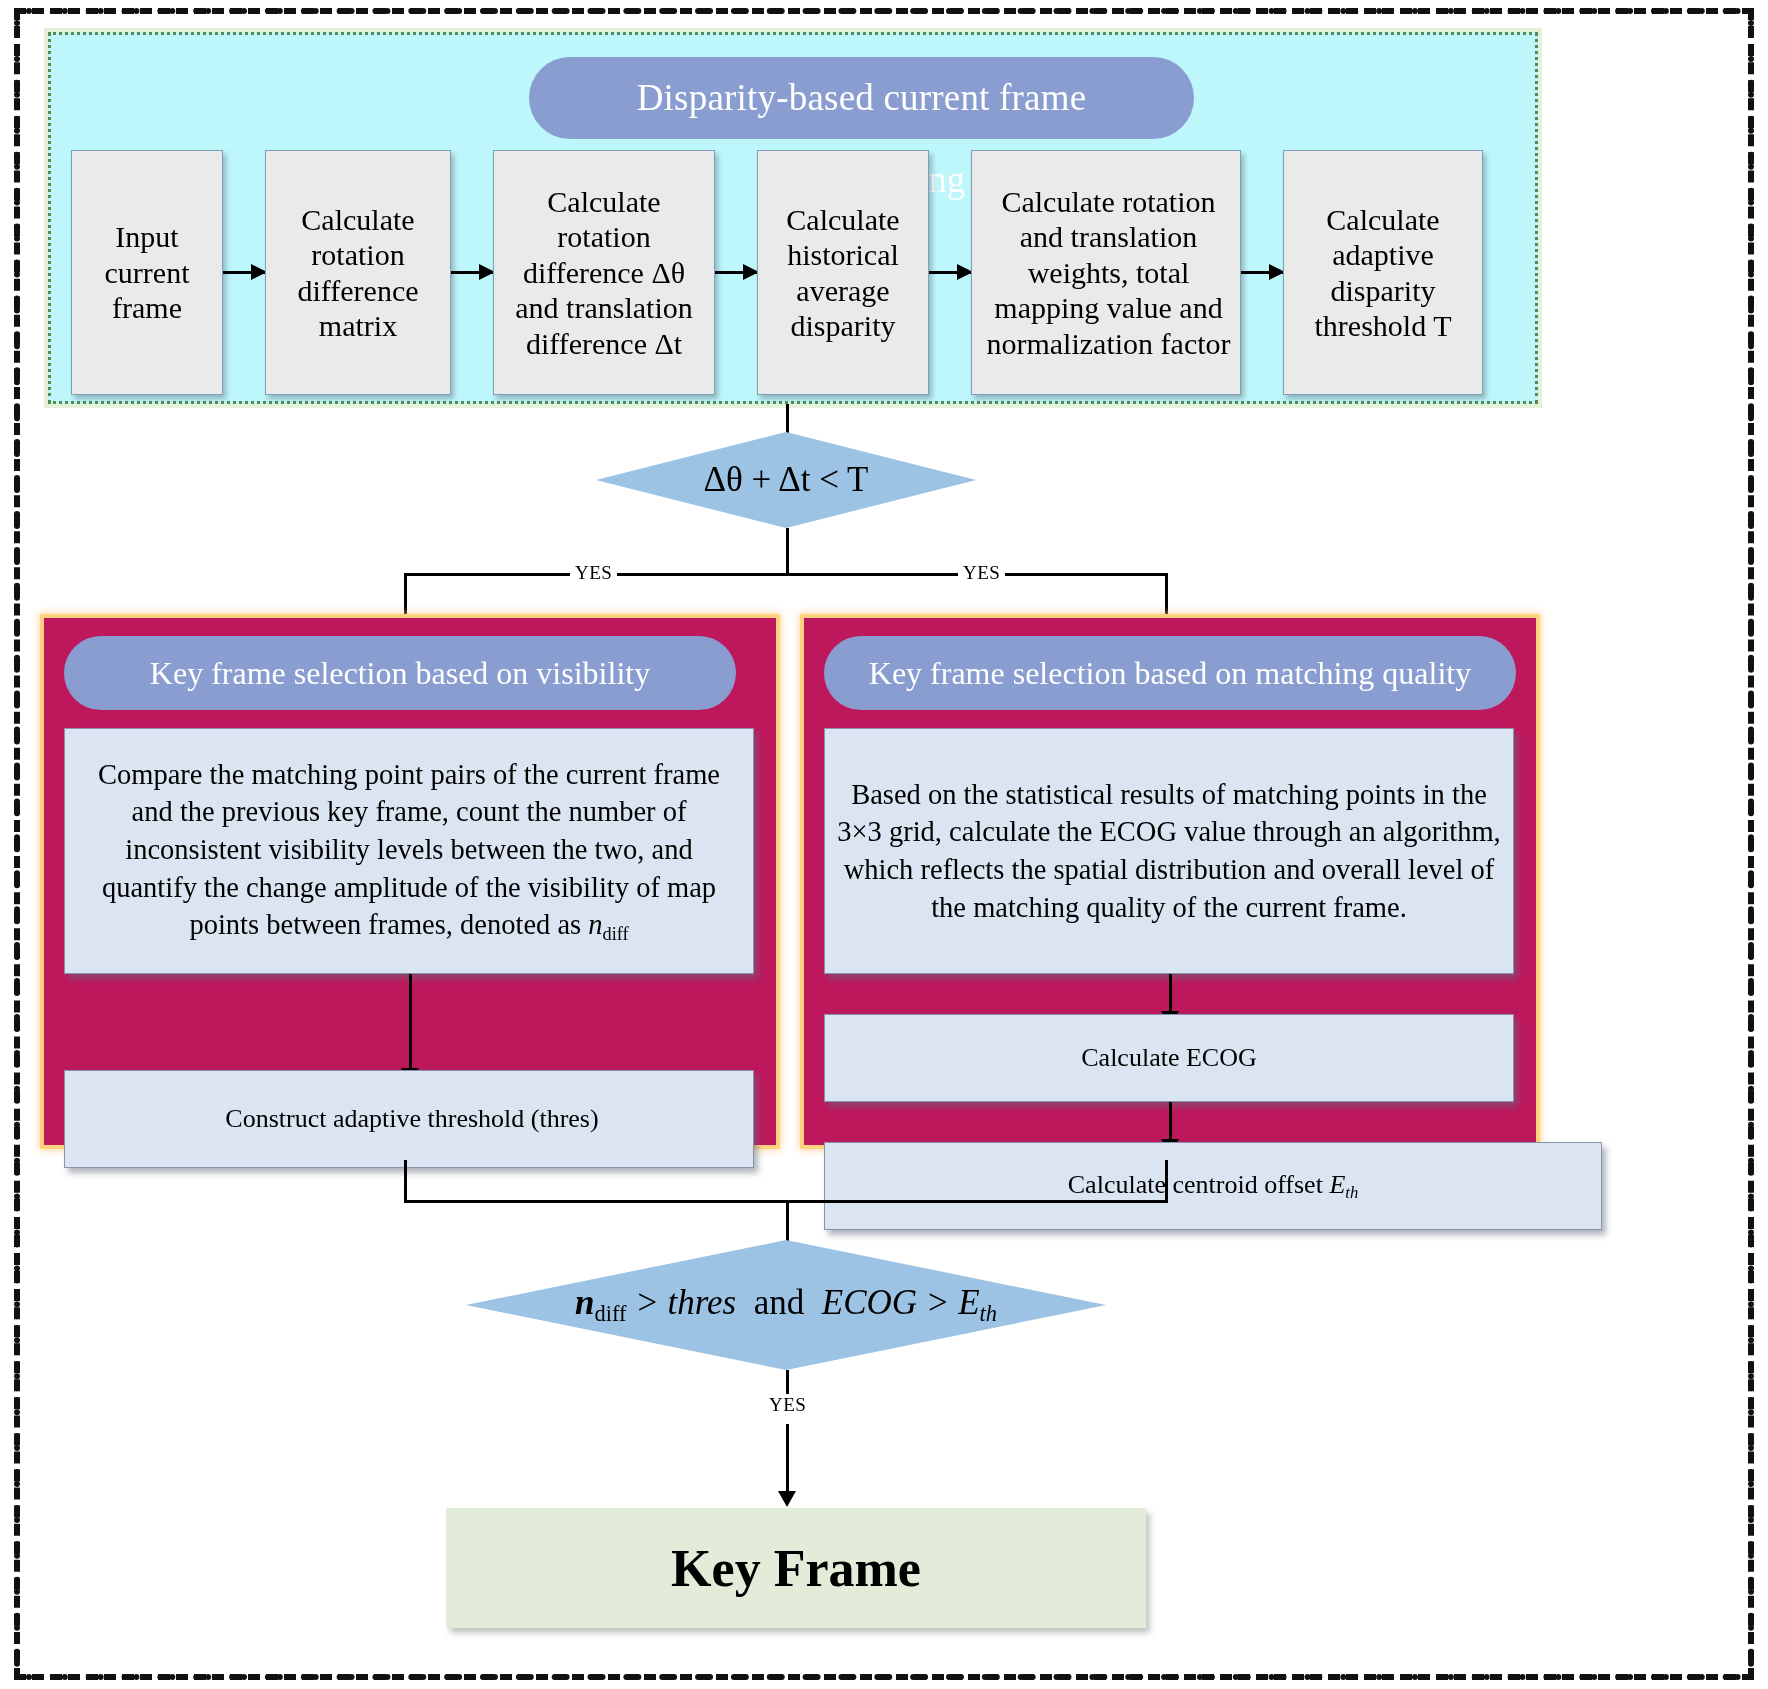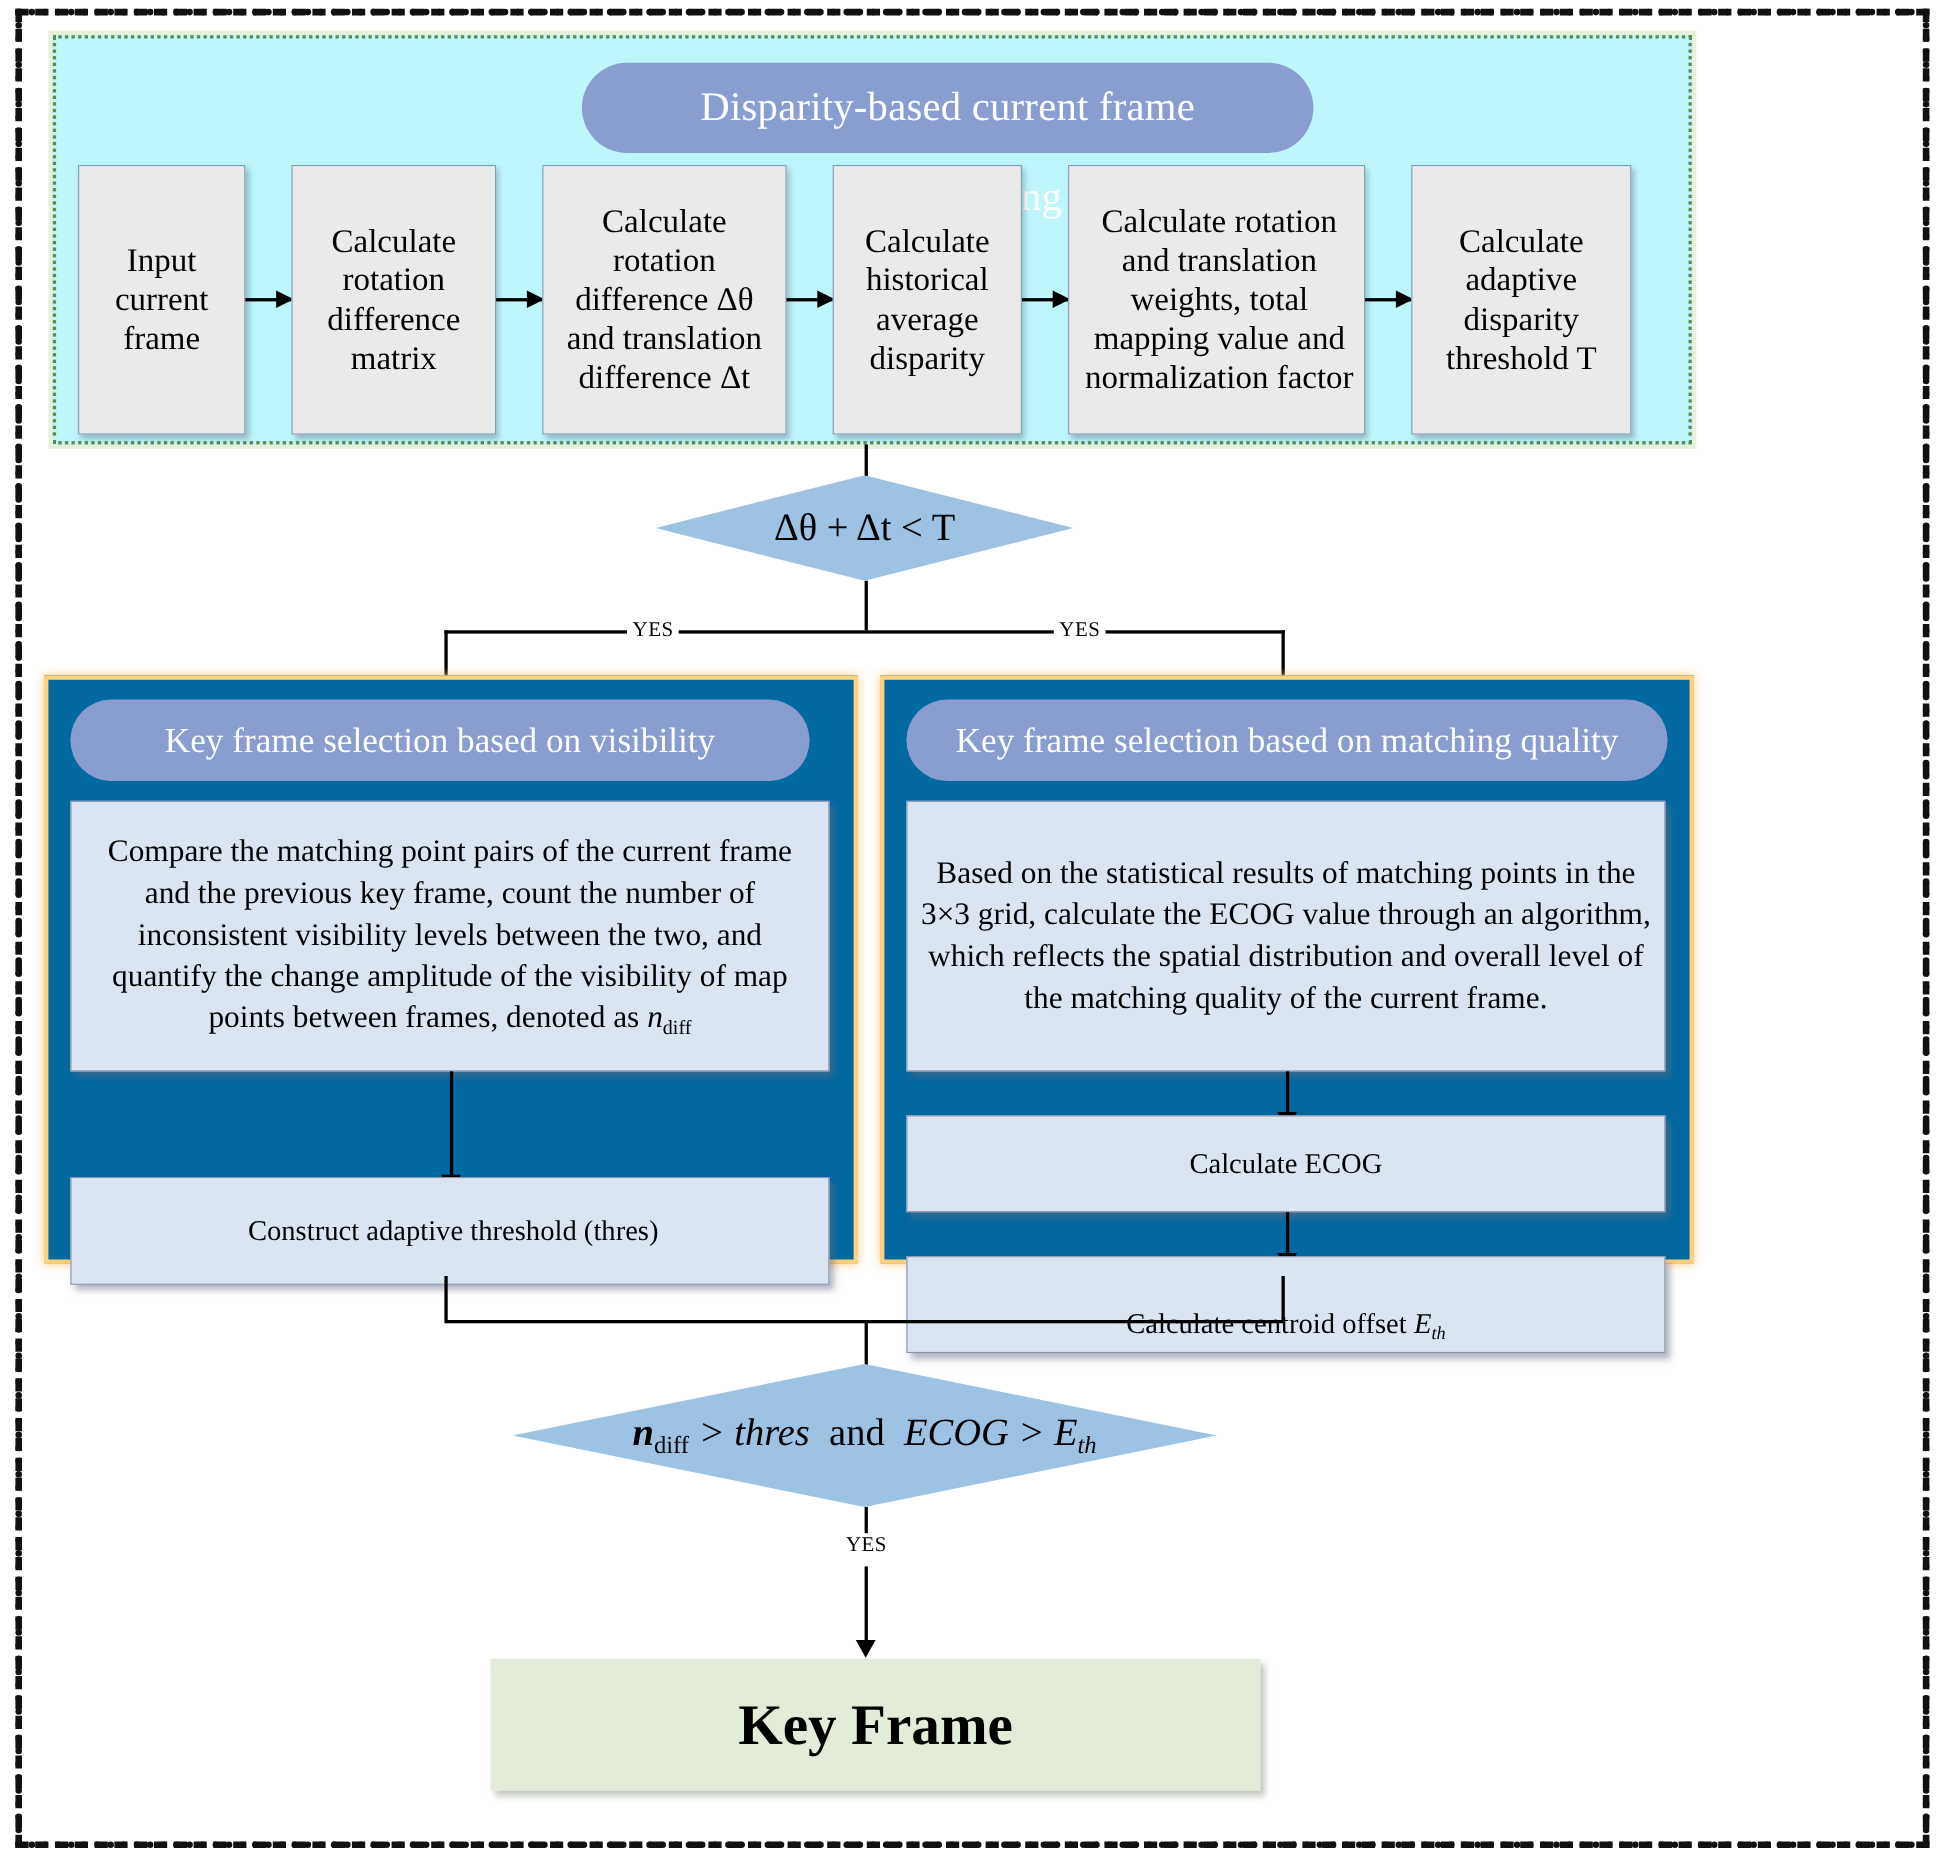--- a/index.html
+++ b/index.html
@@ -73,21 +73,21 @@
   }
   .diamond .dtext{font-size:35px;color:#000;white-space:nowrap;}
 
   .yes-lbl{
     position:absolute;font-size:19px;color:#000;background:#fff;
     padding:0 5px;letter-spacing:.5px;
   }
 
   
   .opanel{
-    position:absolute;background:#0369a1;
+    position:absolute;background:#be185d;
     border:4px solid #ffd27f;
     box-sizing:border-box;
     box-shadow:0 0 8px rgba(255,200,120,.9);
   }
   .opanel.left{left:40px;top:614px;width:740px;height:535px;}
   .opanel.right{left:800px;top:614px;width:740px;height:535px;}
 
   .otitle{
     position:absolute;height:74px;background:#8a9dd0;border-radius:37px;
     color:#fff;font-size:32px;line-height:74px;text-align:center;
@@ -182,21 +182,21 @@
     <div class="otitle" style="left:20px;top:18px;width:692px;">Key frame selection based on matching quality</div>
 
     <div class="lbox" style="left:20px;top:110px;width:690px;height:246px;">Based on the statistical results of matching points in the 3×3 grid, calculate the ECOG value through an algorithm, which reflects the spatial distribution and overall level of the matching quality of the current frame.</div>
 
     <div class="vline arrow" style="left:365px;top:356px;height:38px;"></div>
 
     <div class="lbox small" style="left:20px;top:396px;width:690px;height:88px;">Calculate ECOG</div>
 
     <div class="vline arrow" style="left:365px;top:484px;height:38px;"></div>
 
-    <div class="lbox small" style="left:20px;top:524px;width:690px;height:88px;align-items:flex-end;">
+    <div class="lbox small" style="left:20px;top:524px;width:778px;height:88px;">
       <div class="nowrap">
         <span>Calculate centroid offset</span>
         <span class="nowrap">
           <i class="it">E</i><span class="subi">th</span>
         </span>
       </div>
     </div>
   </div>
 
   <div class="vline" style="left:404px;top:1160px;height:40px;"></div>

